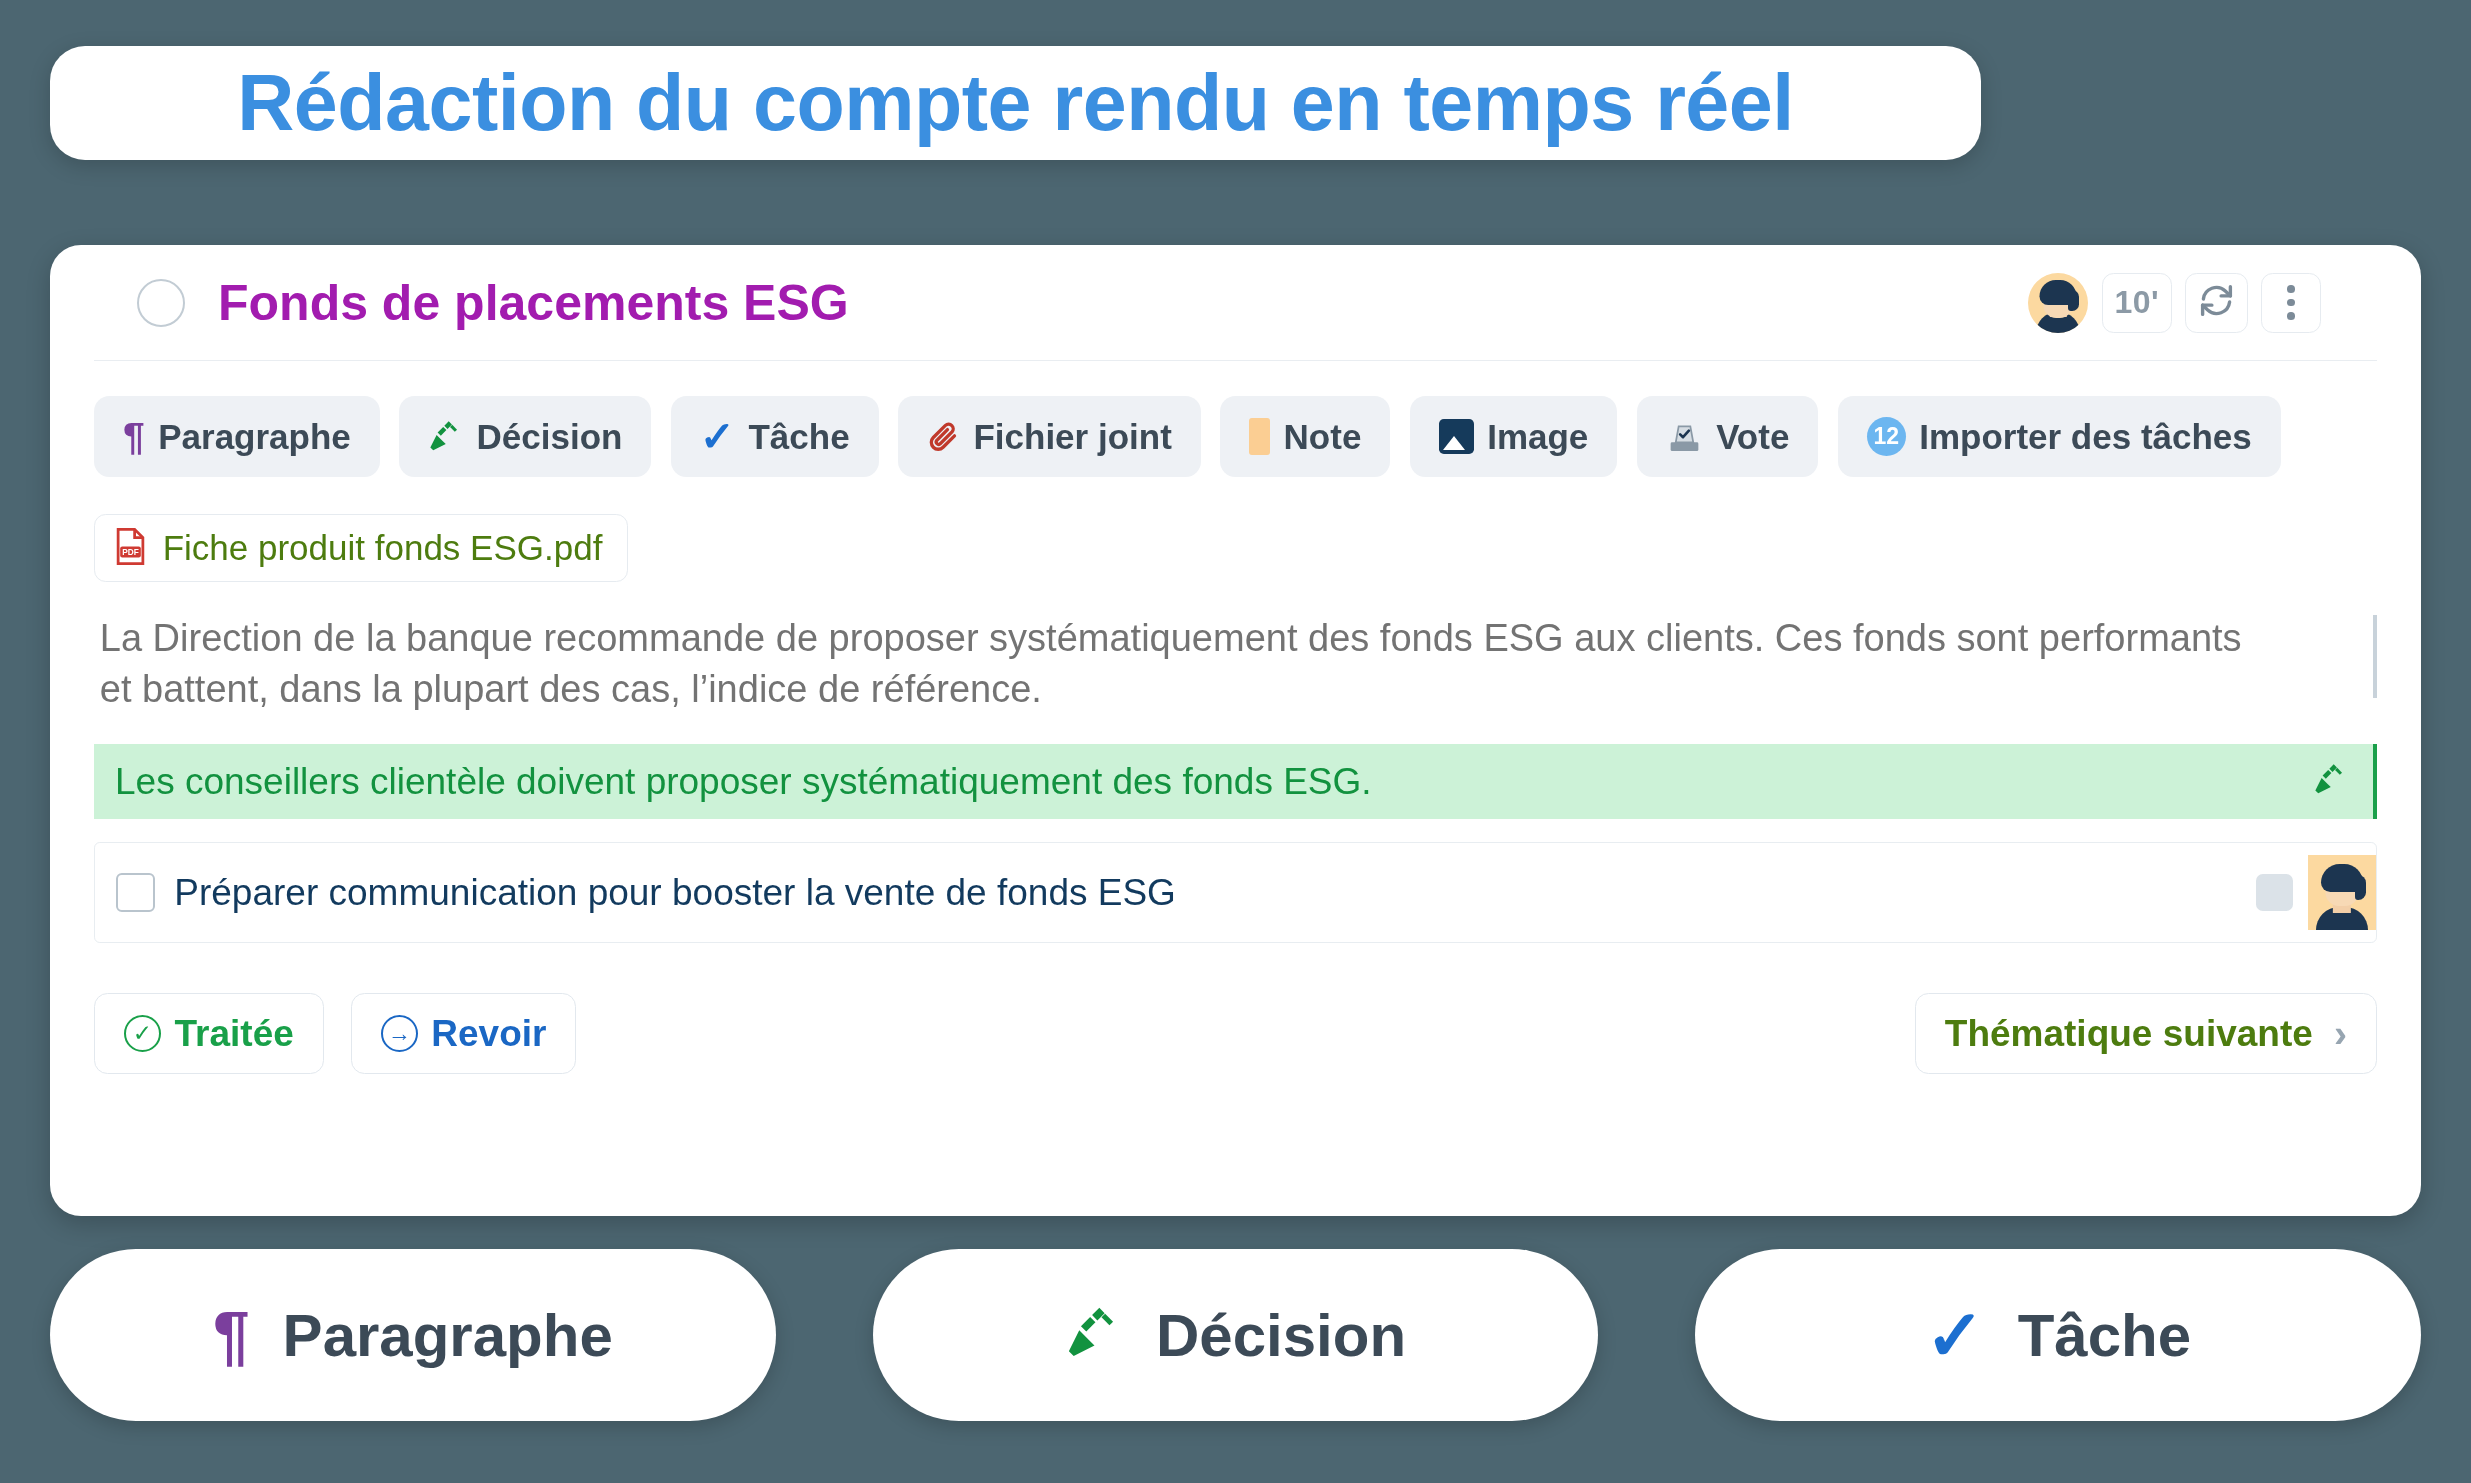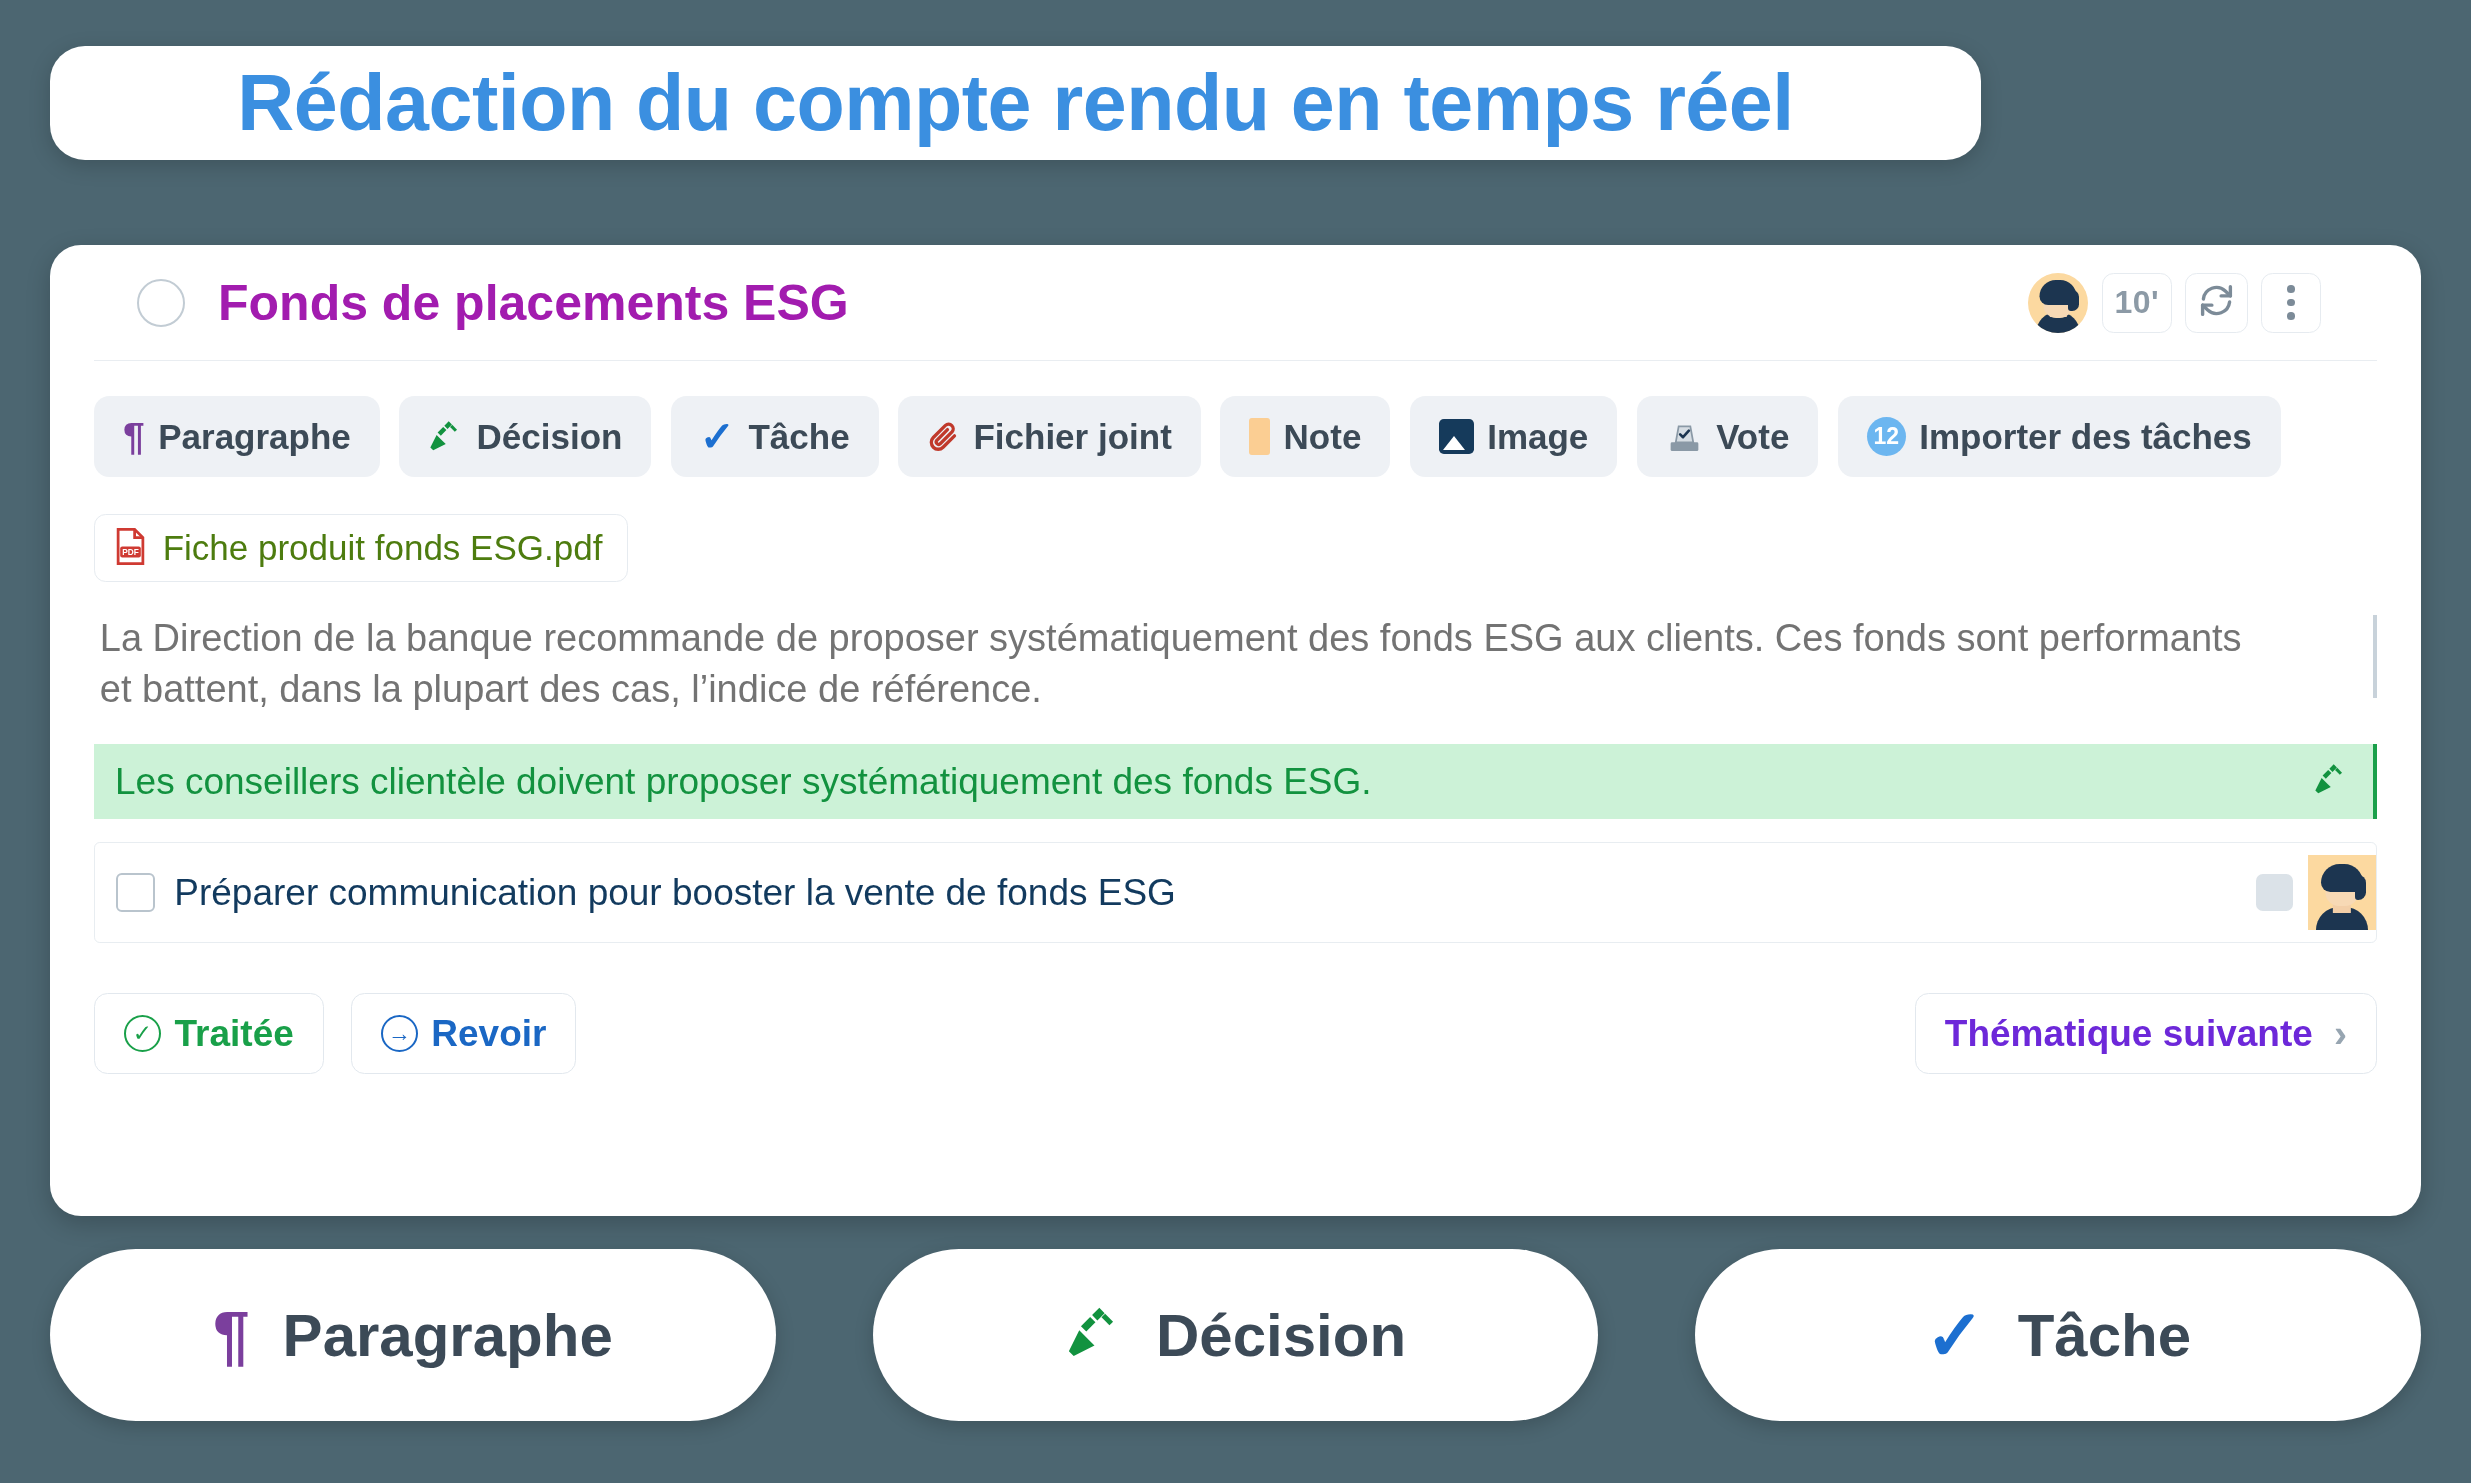--- a/index.html
+++ b/index.html
@@ -436,21 +436,21 @@
     align-items: center;
     gap: 13.5px;
     padding: 0 29px;
     box-sizing: border-box;
     white-space: nowrap;
   }
   .foot-btn + .foot-btn { margin-left: 27px; }
   .foot-label { font-size: 37px; font-weight: bold; }
   .label-green { color: #19a049; }
   .label-blue { color: #1a67c4; }
-  .label-grey { color: #6d28d9; }
+  .label-grey { color: #4d7c0f; }
   .circ-icon {
     width: 37px;
     height: 37px;
     border-radius: 50%;
     border: 2.9px solid currentColor;
     display: flex;
     align-items: center;
     justify-content: center;
     font-size: 23px;
     line-height: 1;

